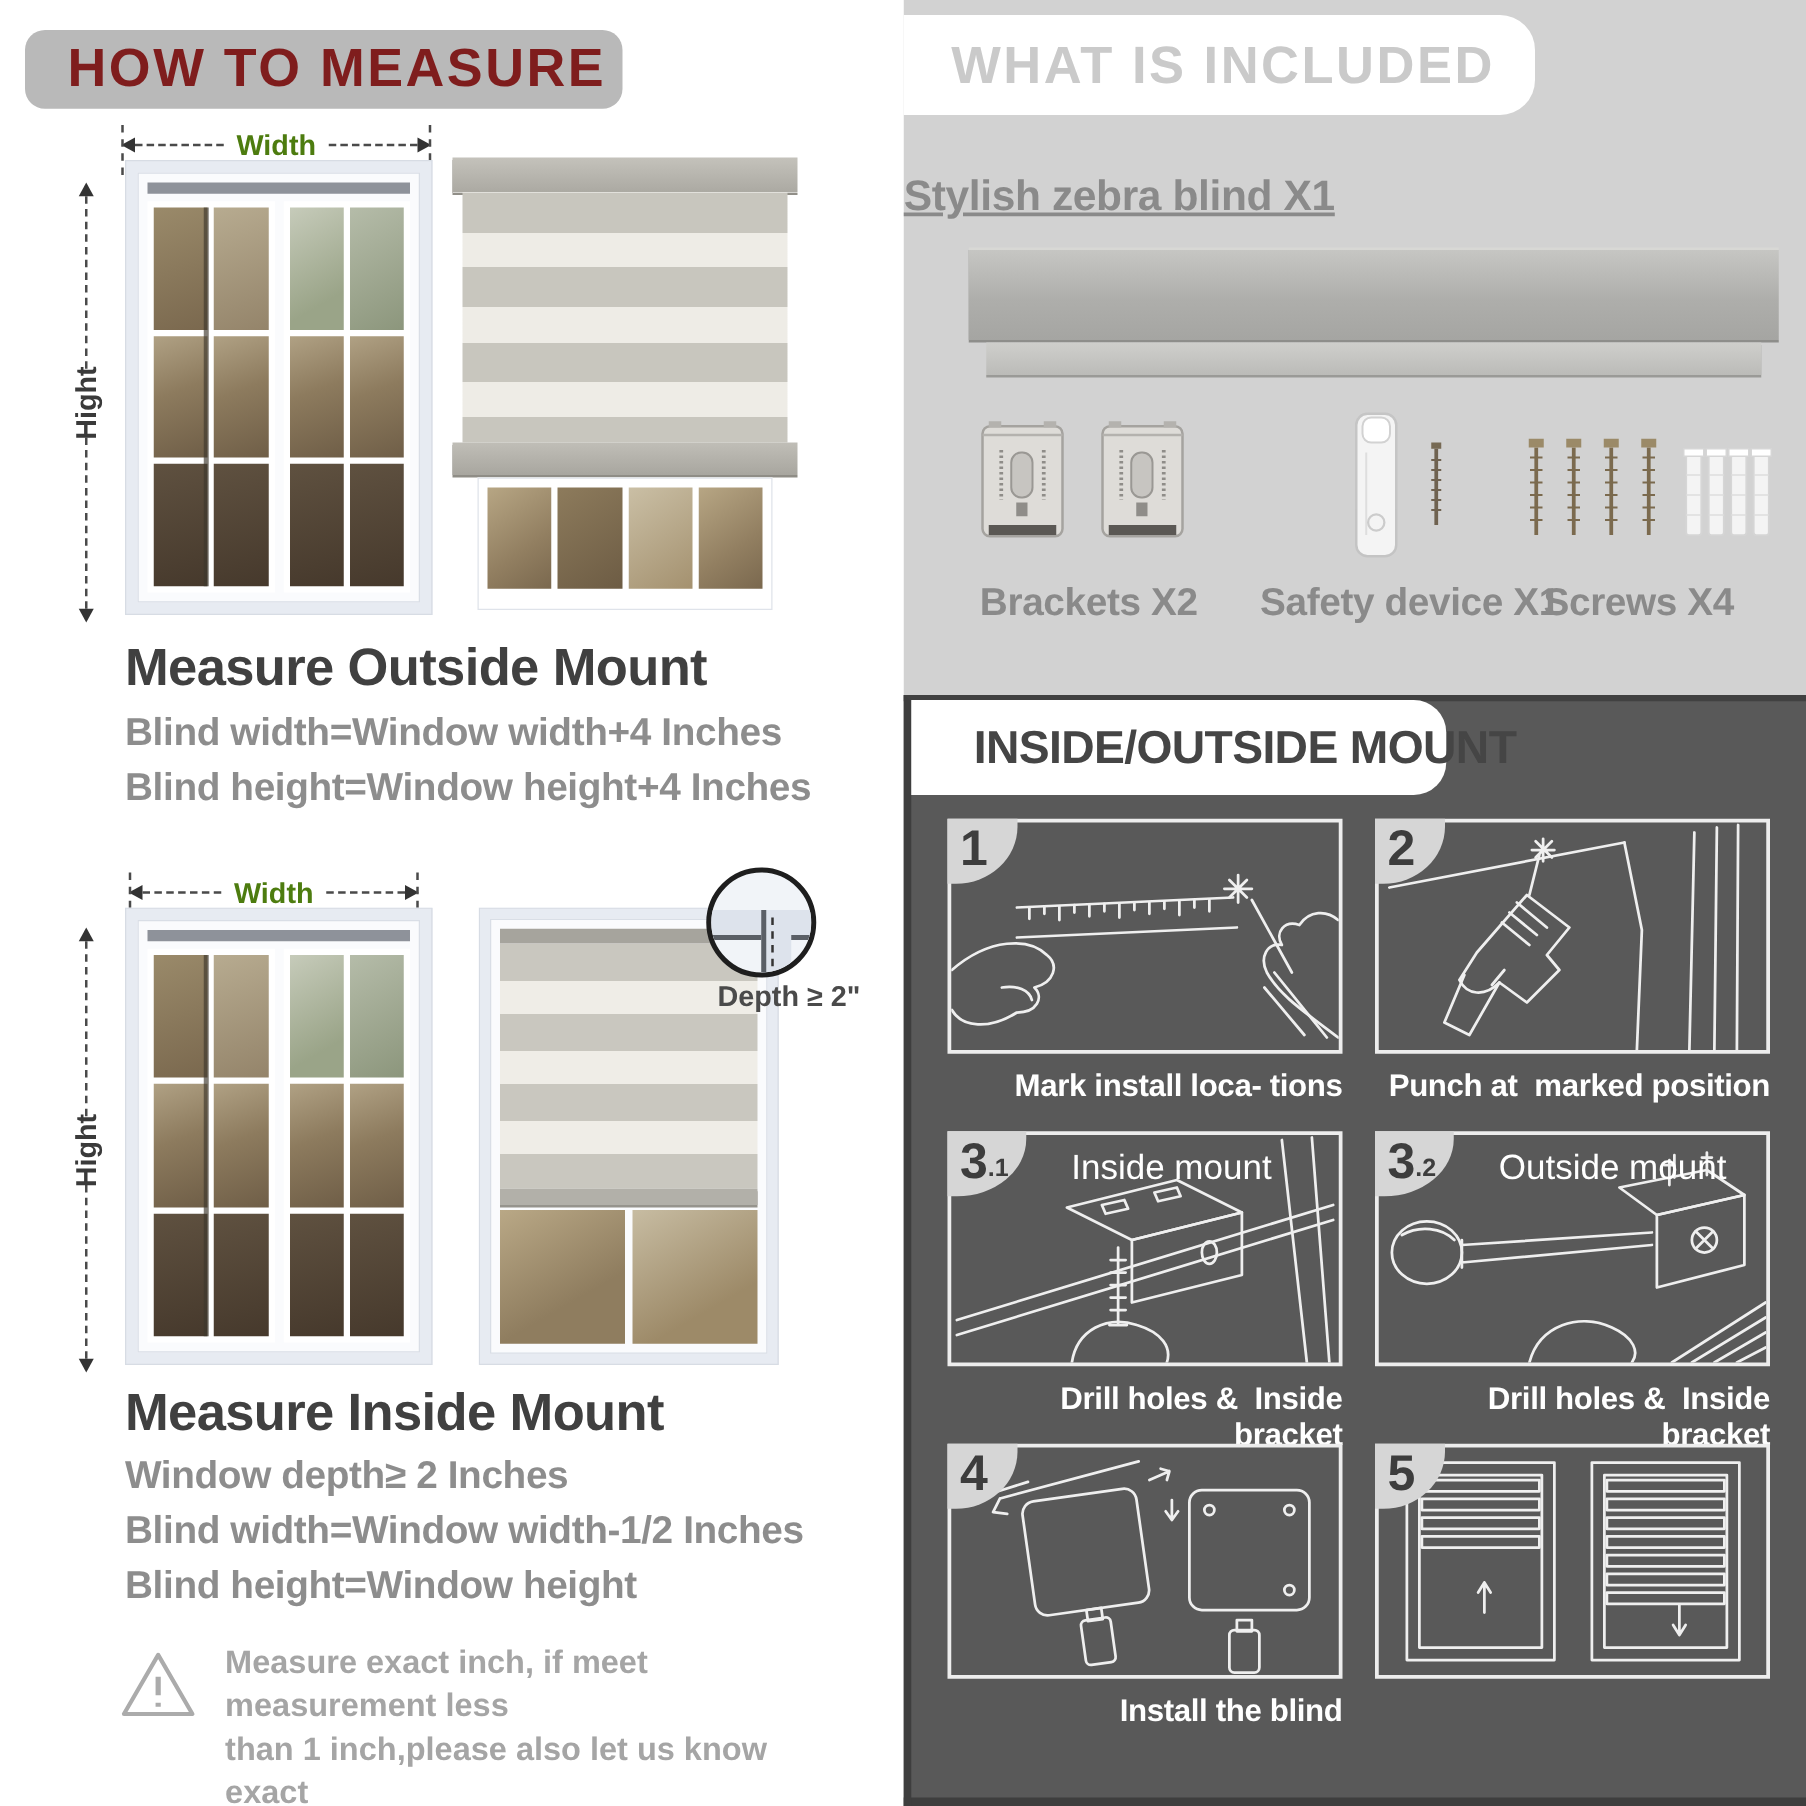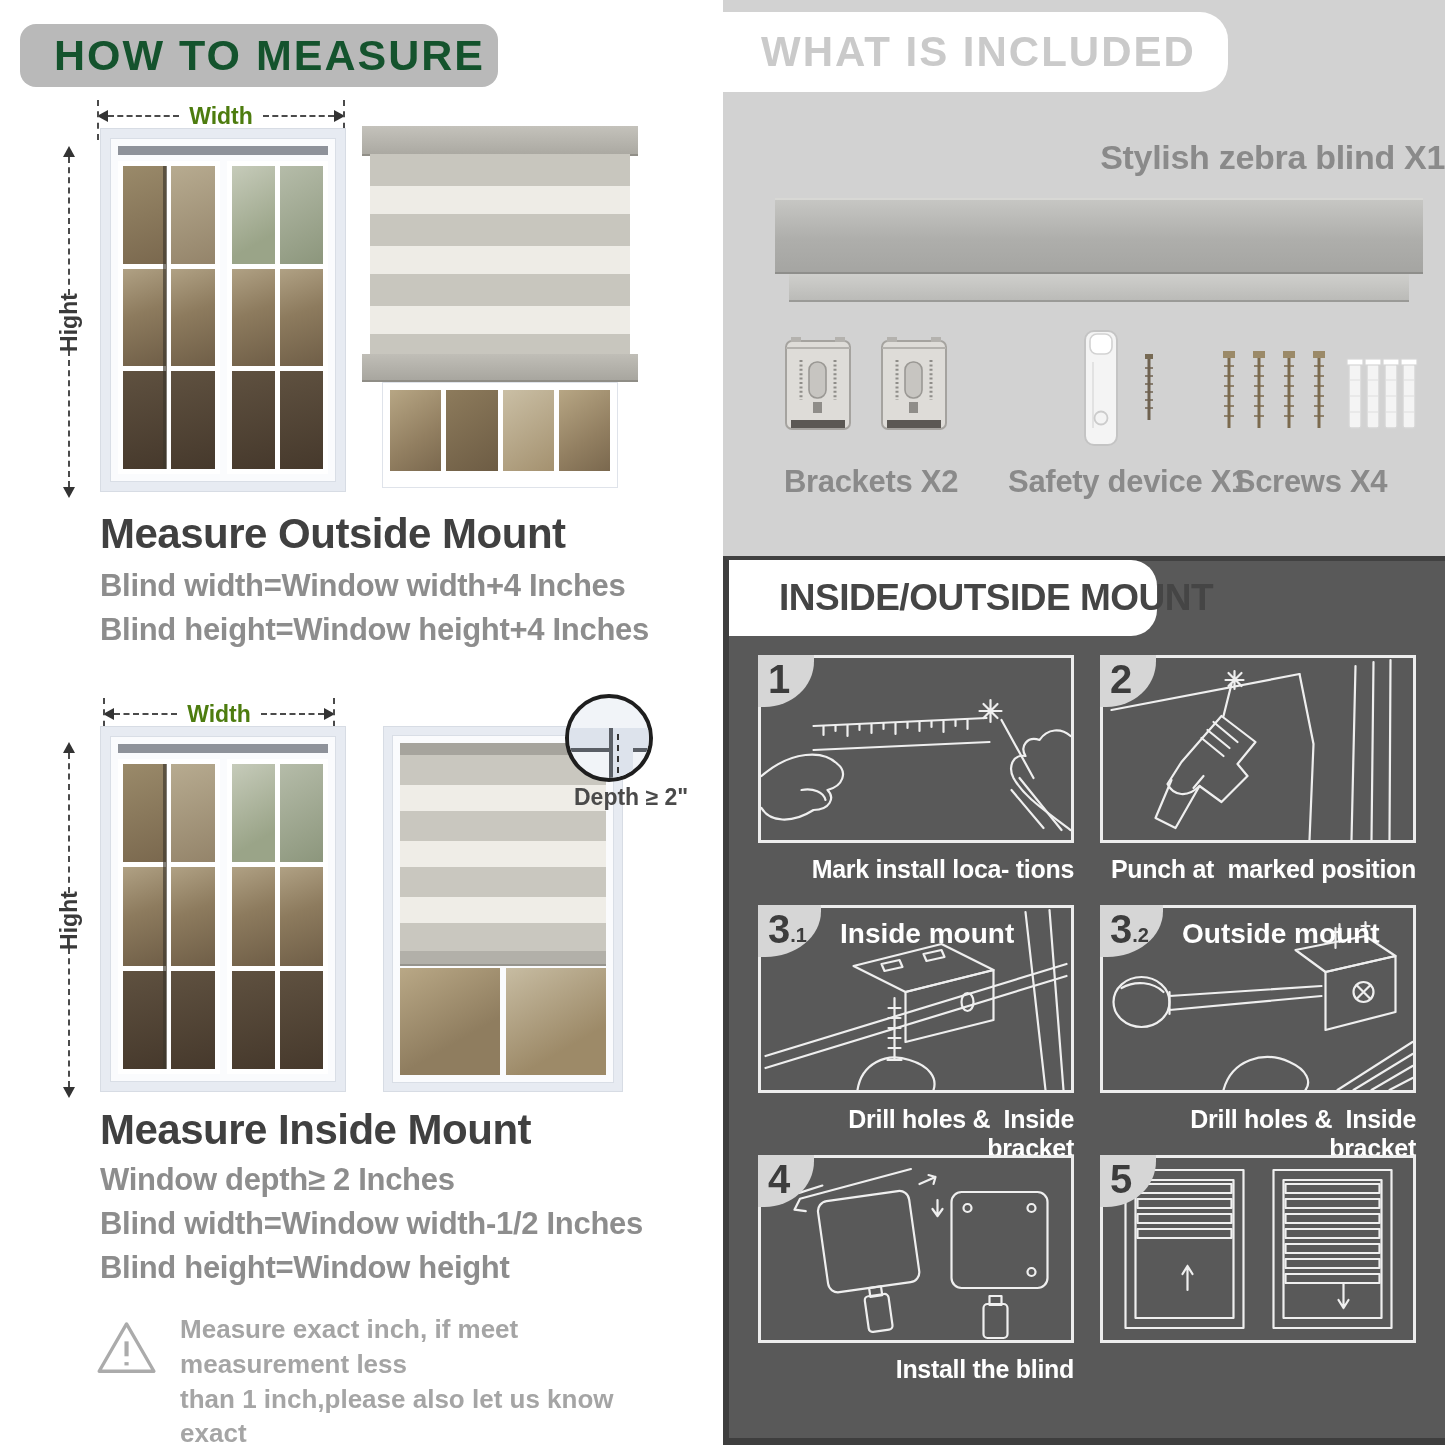--- a/index.html
+++ b/index.html
@@ -4,21 +4,21 @@
 <style>
   html,body { margin:0; padding:0; background:#fff; }
   * { box-sizing:border-box; }
   #root {
     position:relative; width:1445px; height:1445px; overflow:hidden;
     font-family:"Liberation Sans","DejaVu Sans",sans-serif; background:#ffffff;
   }
   
   .htm-badge {
     position:absolute; left:20px; top:24px; width:478px; height:63px;
-    background:#b9b9b9; border-radius:16px; color:#14532d;
+    background:#b9b9b9; border-radius:16px; color:#7f1d1d;
     font-size:43px; font-weight:bold; letter-spacing:2px; line-height:63px;
     padding-left:34px; white-space:nowrap;
   }
   
   .harrow { position:absolute; display:flex; align-items:center; height:20px; }
   .harrow .dash { flex:1; border-top:2px dashed #4a4a4a; }
   .harrow .dim-label { font-size:23px; font-weight:bold; color:#4d7c0f; padding:0 10px; }
   .ah { width:0; height:0; }
   .ah.l { border-top:6px solid transparent; border-bottom:6px solid transparent; border-right:11px solid #333; }
   .ah.r { border-top:6px solid transparent; border-bottom:6px solid transparent; border-left:11px solid #333; }
@@ -77,43 +77,43 @@
   
   .sec-title { position:absolute; margin:0; font-size:42px; font-weight:bold; color:#404040; letter-spacing:-0.5px; white-space:nowrap; }
   .gline { position:absolute; margin:0; font-size:31px; font-weight:bold; color:#8d8d8d; letter-spacing:-0.3px; white-space:nowrap; }
   .warn-wrap { position:absolute; left:95px; top:1312px; width:560px; display:flex; gap:22px; }
   .warn-text { font-size:26px; font-weight:bold; color:#a5a5a5; line-height:1.34; white-space:pre-wrap; }
   
   #right-top { position:absolute; left:723px; top:0; width:722px; height:556px; background:#d2d2d2; }
   .inc-header { position:absolute; left:0; top:12px; width:505px; height:80px; background:#fff;
     border-radius:0 28px 28px 0; color:#cacaca; font-size:42px; font-weight:bold; letter-spacing:2px;
     line-height:80px; padding-left:38px; white-space:nowrap; }
-  .blind-label { position:absolute; left:0; top:138px; width:100%; text-align:right;
-    color:#8a8a8a; font-size:34px; font-weight:bold; letter-spacing:-0.3px; }
+  .blind-label { position:absolute; left:0; top:138px; width:100%; text-align:left;
+    color:#8a8a8a; font-size:34px; font-weight:bold; letter-spacing:-0.3px;text-decoration:underline; }
   .headrail-main { position:absolute; left:52px; top:198px; width:648px; height:74px;
     background:linear-gradient(180deg,#c6c6c3,#aeaeab 55%,#a5a5a2); border-top:2px solid #d8d8d5; box-shadow:0 2px 0 #8e8e8b; }
   .headrail-lip { position:absolute; left:66px; top:274px; width:620px; height:26px;
     background:linear-gradient(180deg,#cfcfcc,#bbbbb8); box-shadow:0 2px 0 #9a9a97; }
   .part-svg { position:absolute; }
   .part-label { position:absolute; top:464px; text-align:center; color:#8a8a8a; font-size:31px; font-weight:bold; letter-spacing:-0.3px; }
   
   #right-dark { position:absolute; left:723px; top:556px; width:722px; height:889px; background:#595959;
     border-left:6px solid #3e3e3e; border-top:5px solid #414141; border-bottom:7px solid #3e3e3e; }
   .mount-header { position:absolute; left:0; top:-1px; width:428px; height:76px; background:#fff;
     border-radius:0 26px 26px 0; color:#454545; font-size:37px; font-weight:bold; letter-spacing:-0.5px;
     line-height:76px; padding-left:50px; white-space:nowrap; }
   .steps-grid { position:absolute; left:29px; top:94px; width:658px; display:grid;
     grid-template-columns:1fr 1fr; column-gap:26px; }
   .step { height:250px; position:relative; }
   .panel { position:relative; height:188px; border:3px solid #ededed; }
   .badge { position:absolute; top:-3px; left:-3px; height:52px; min-width:56px; background:#d6d6d6;
     border-radius:0 0 88% 0; padding:0 14px 0 10px; display:flex; align-items:flex-start; z-index:3; }
   .badge-num { font-size:40px; font-weight:bold; color:#3d3d3d; line-height:48px; }
   .badge-sub { font-size:20px; font-weight:bold; color:#3d3d3d; line-height:60px; }
-  .panel-label { position:absolute; left:79px; top:10px; color:#fff; font-size:28px; font-weight:bold; z-index:3; white-space:nowrap; }
+  .panel-label { position:absolute; left:96px; top:10px; color:#fff; font-size:28px; font-weight:normal; z-index:3; white-space:nowrap; }
   .caption { margin-top:12px; color:#fff; font-size:25px; font-weight:bold; letter-spacing:-0.3px; white-space:pre-wrap;text-align:right; }
   .art { position:absolute; inset:0; width:100%; height:100%; }
   .art path,.art rect,.art circle,.art line,.art ellipse,.art polyline {
     stroke:#efefef; stroke-width:2.2; fill:none; stroke-linecap:round; stroke-linejoin:round; }
   .art .fillband { fill:#e3e3e3; stroke:none; }
 </style>
 </head>
 <body>
 
 <div id="root">

